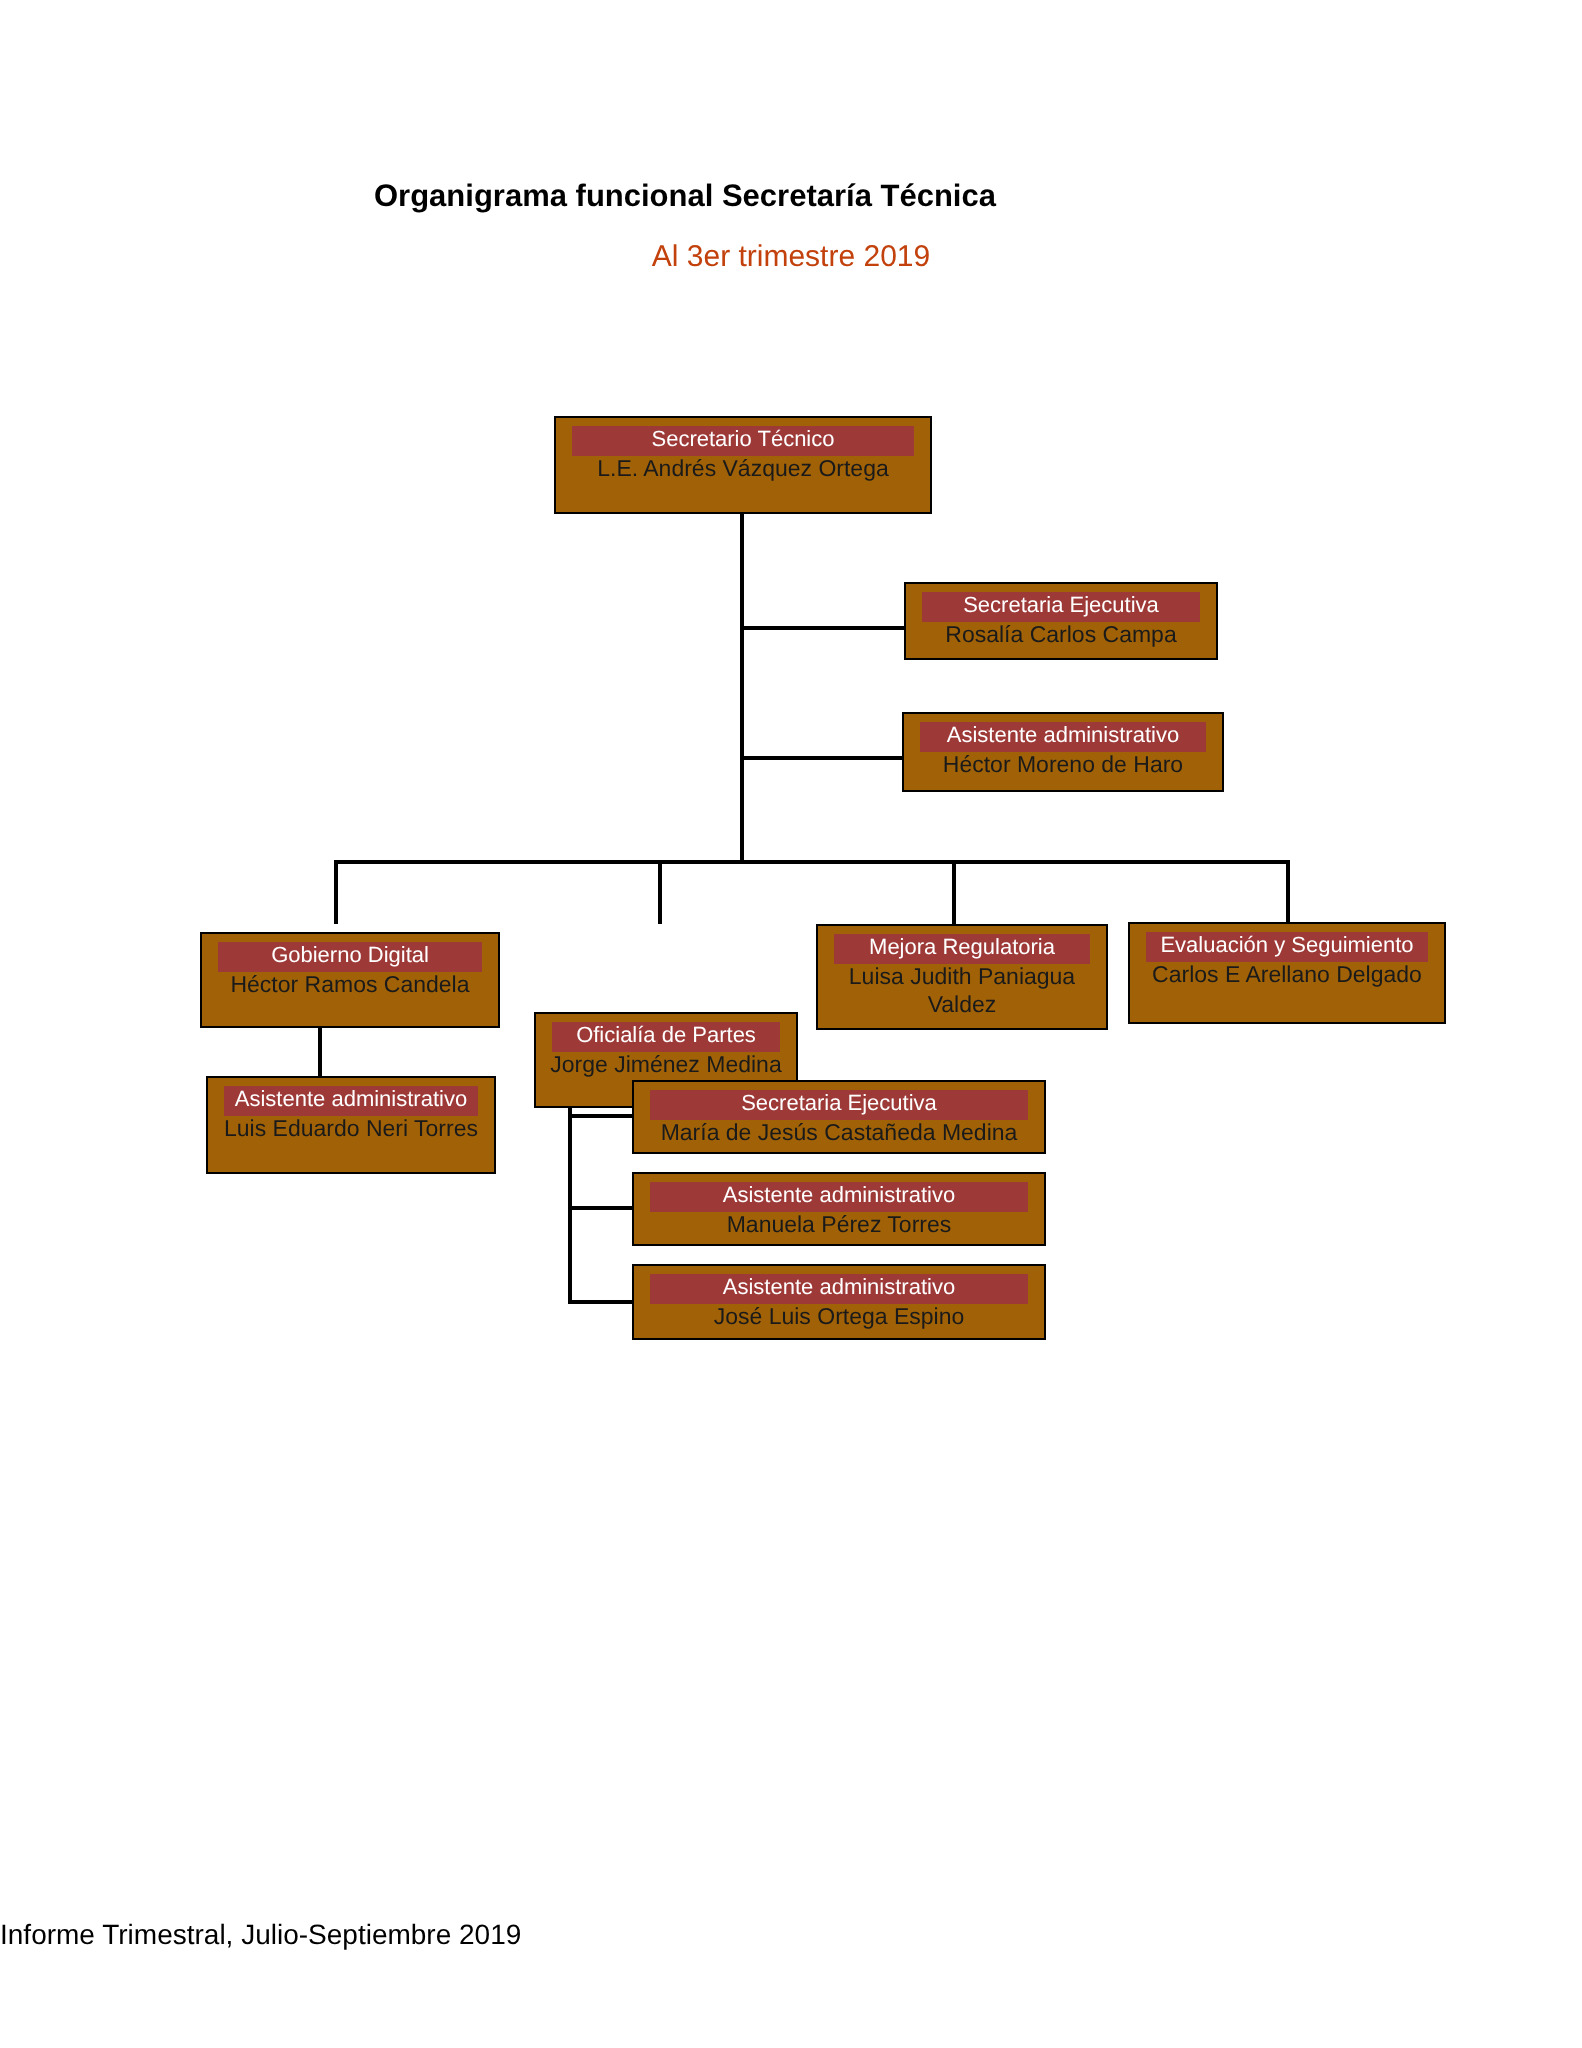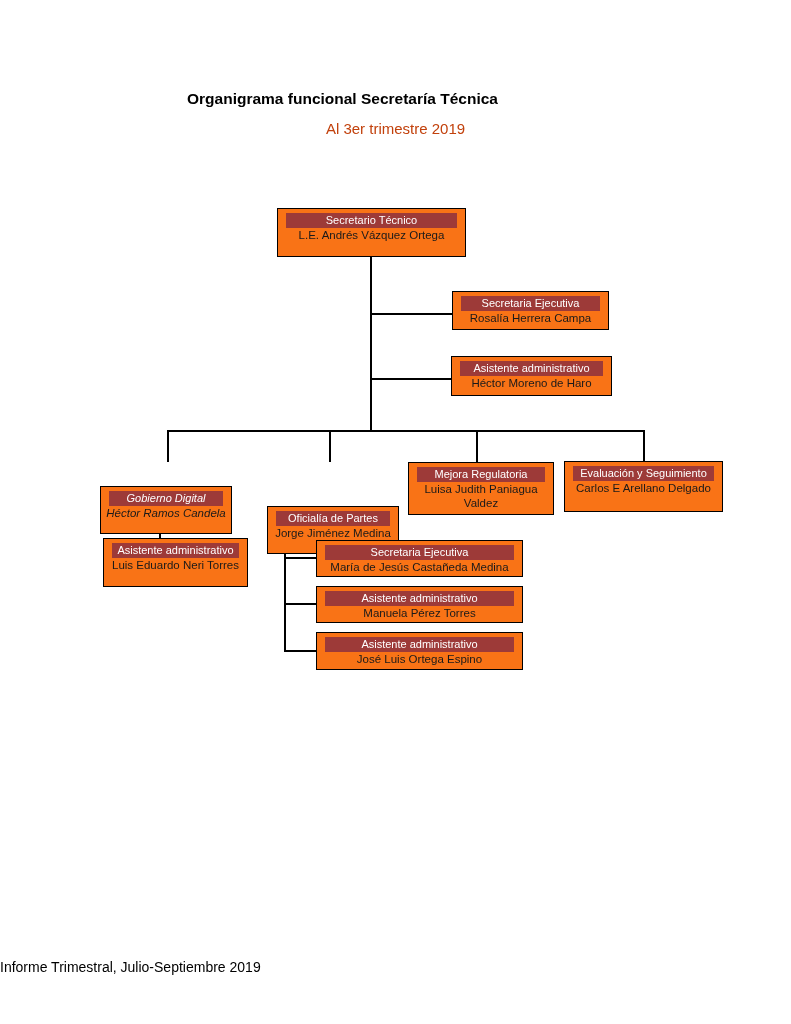--- a/index.html
+++ b/index.html
@@ -18,21 +18,21 @@
   .subtitle {
     position:absolute; left:0; top:120px; width:791px;
     text-align:center; font-weight:normal; font-size:15px; color:#c2410c;
   }
   .footer {
     position:absolute; left:0; top:959px; width:791px;
     text-align:left; font-size:14px; color:#000;
   }
   .node {
     position:absolute;
-    background:#f97316;
+    background:#a16207;
     border:1.5px solid #000;
     box-sizing:border-box;
     text-align:center;
   }
   .banner {
     margin:4px 8px 1px 8px;
     padding:1px 2px 2px 2px;
     background:var(--banner,#9d3a38);
     color:var(--banner-text,#ffffff);
     font-size:11px;
@@ -70,28 +70,28 @@
   <div class="line" style="left:284px;top:603px;width:32px;height:2px;"></div>
   <div class="line" style="left:284px;top:650px;width:32px;height:2px;"></div>
 
   <div class="node" style="left:277px;top:208px;width:189px;height:49px;">
     <div class="banner">Secretario Técnico</div>
     <div class="pname">L.E. Andrés Vázquez Ortega</div>
   </div>
 
   <div class="node" style="left:452px;top:291px;width:157px;height:39px;">
     <div class="banner">Secretaria Ejecutiva</div>
-    <div class="pname">Rosalía Herrera Campa</div>
+    <div class="pname">Rosalía Carlos Campa</div>
   </div>
   <div class="node" style="left:451px;top:356px;width:161px;height:40px;">
     <div class="banner">Asistente administrativo</div>
     <div class="pname">Héctor Moreno de Haro</div>
   </div>
 
-  <div class="node" style="left:100px;top:486px;width:132px;height:48px;font-style:italic;">
+  <div class="node" style="left:100px;top:466px;width:150px;height:48px;">
     <div class="banner">Gobierno Digital</div>
     <div class="pname">Héctor Ramos Candela</div>
   </div>
   <div class="node" style="left:267px;top:462px;width:132px;height:48px;margin-top:44px;">
     <div class="banner">Oficialía de Partes</div>
     <div class="pname">Jorge Jiménez Medina</div>
   </div>
   <div class="node" style="left:408px;top:462px;width:146px;height:53px;">
     <div class="banner">Mejora Regulatoria</div>
     <div class="pname">Luisa Judith Paniagua Valdez</div>

